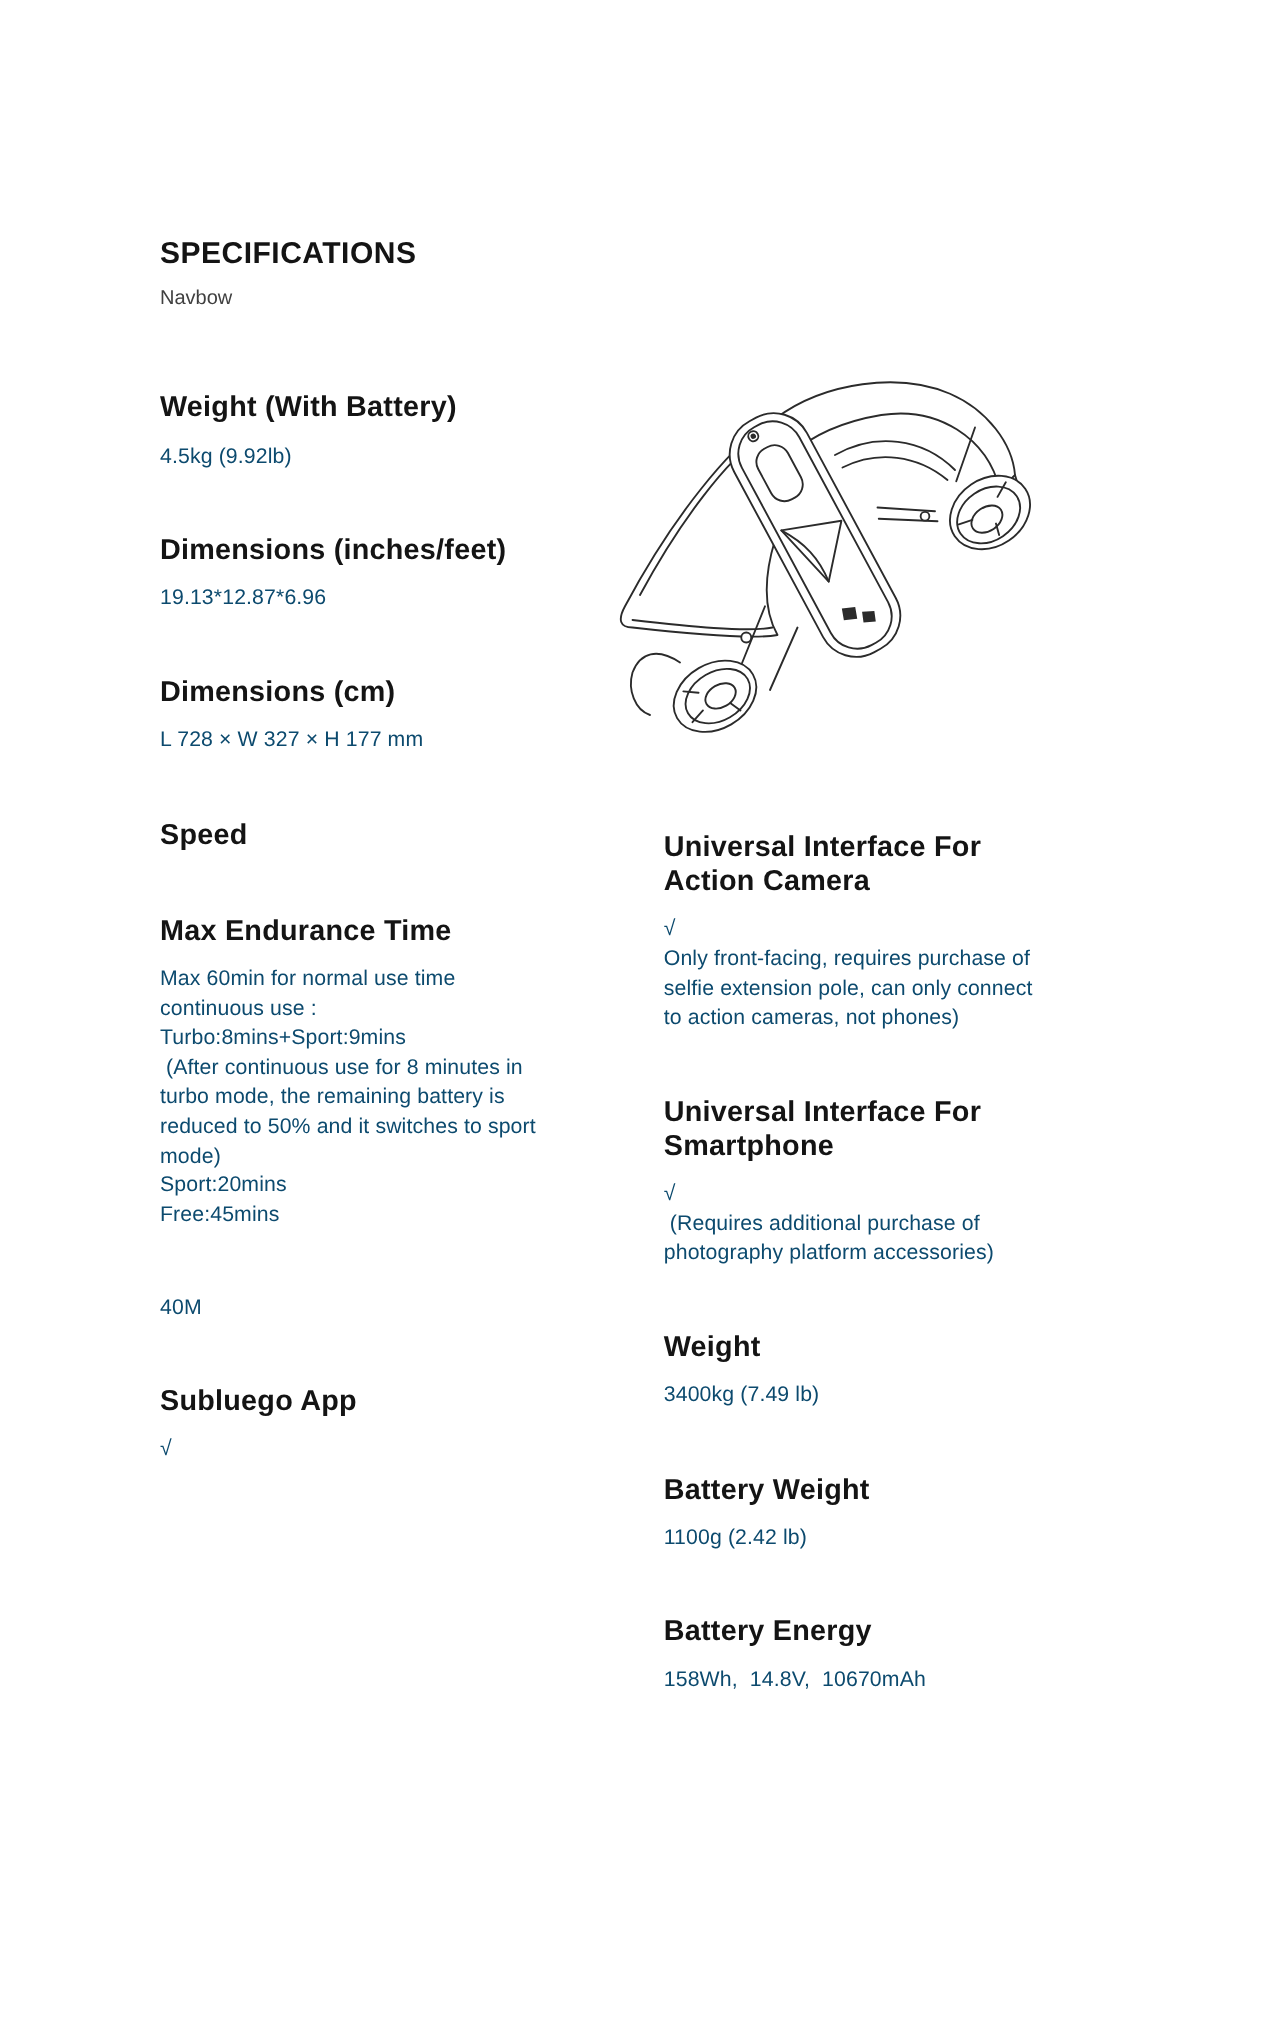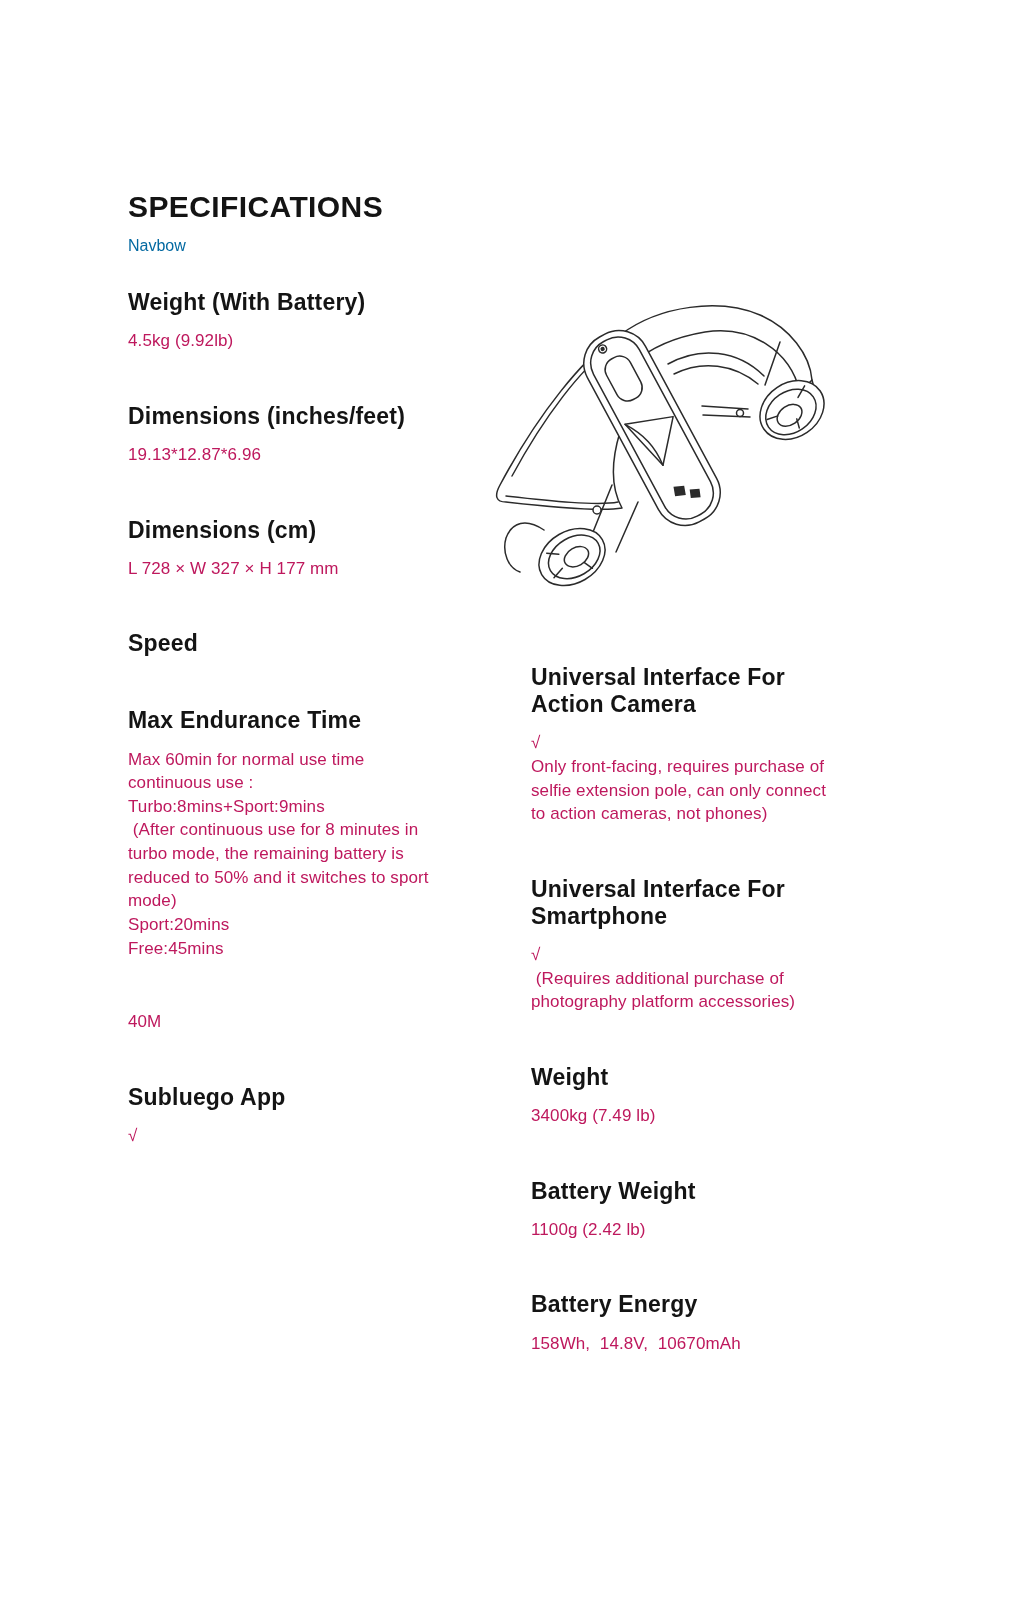--- a/index.html
+++ b/index.html
@@ -10,48 +10,48 @@
     height: 1619px;
     background: #ffffff;
     overflow: hidden;
     font-family: "Liberation Sans", "DejaVu Sans", sans-serif;
     color: #141414;
   }
   .col-left  { position: absolute; left: 128px; top: 190px; width: 372px; }
   .col-right { position: absolute; left: 531px; top: 664px; width: 372px; }
   h1.page-title {
     margin: 0;
-    font-size: 30px;
+    font-size: 24px;
     font-weight: 800;
     line-height: 1.1;
     letter-spacing: 0.4px;
     color: #141414;
   }
   p.subtitle {
     margin: 14px 0 0 0;
     font-size: 16px;
-    color: #0369a1;
+    color: #404040;
   }
-  .sections { margin-top: 34px; }
+  .sections { margin-top: 64px; }
   .sec { margin: 0 0 50px 0; }
   .sec h3 {
     margin: 0 0 13px 0;
     font-size: 23px;
     font-weight: 800;
     line-height: 1.18;
     letter-spacing: 0.2px;
     color: #141414;
     white-space: pre-wrap;
   }
   .sec p.val {
     margin: 0;
     font-size: 17px;
     line-height: 1.39;
     letter-spacing: 0.1px;
-    color: #be185d;
+    color: #0c4a6e;
     white-space: pre-wrap;
   }
   .illustration {
     position: absolute;
     left: 460px;
     top: 280px;
     width: 420px;
     height: 320px;
   }
 </style>

